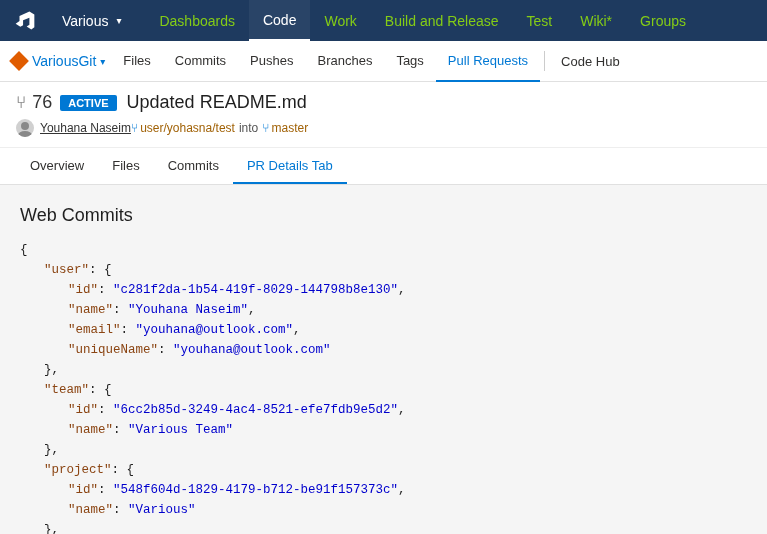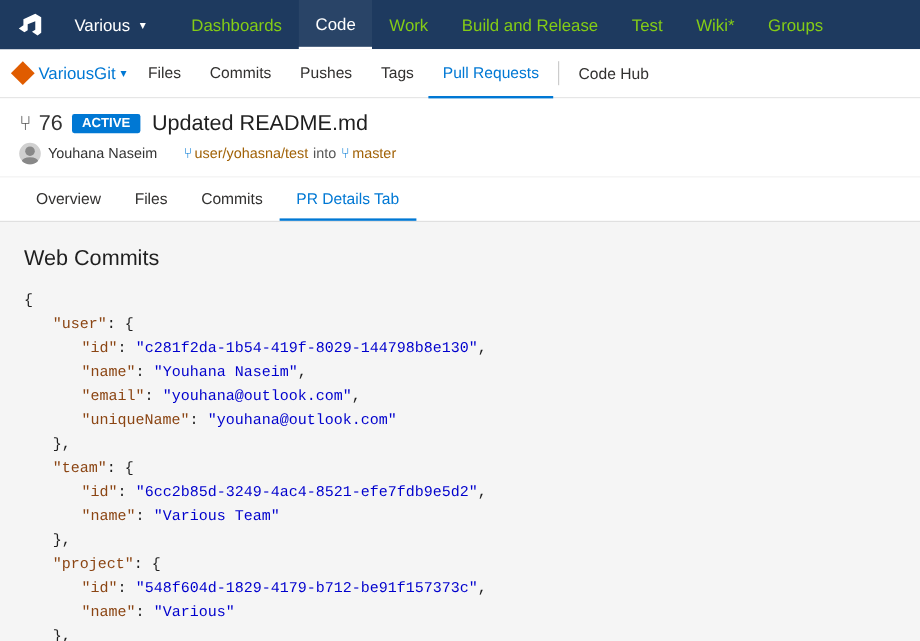--- a/index.html
+++ b/index.html
@@ -158,21 +158,21 @@
       margin-bottom: 6px;
     }
     .pr-avatar {
       width: 18px; height: 18px;
       border-radius: 50%;
       background: #d0d0d0;
       margin-right: 6px;
       display: inline-block;
       overflow: hidden;
     }
-    .pr-author-name { color: #333; margin-right: 22px; }
+    .pr-author-name { color: #333; margin-right: 0; text-decoration: underline; }
     .pr-branch-link { color: #a16207; cursor: pointer; }
     .pr-into { color: #555; margin: 0 4px; }
 
     
     .pr-tabs {
       display: flex;
       align-items: center;
       border-bottom: 1px solid #e0e0e0;
       background: #fff;
       padding: 0 16px;
@@ -249,20 +249,21 @@
 <div class="sub-nav">
   <div class="repo-name">
     <span class="diamond"></span>
     <span>VariousGit</span>
     <span class="chevron-down">▾</span>
   </div>
   <div class="sub-nav-items">
     <a class="sub-nav-item">Files</a>
     <a class="sub-nav-item">Commits</a>
     <a class="sub-nav-item">Pushes</a>
+    <a class="sub-nav-item">Branches</a>
     <a class="sub-nav-item">Tags</a>
     <a class="sub-nav-item active">Pull Requests</a>
   </div>
   <div class="sub-nav-divider"></div>
   <span class="code-hub-item">Code Hub</span>
 </div>
 
 <div class="pr-header">
   <div class="pr-title-row">
     <span class="pr-icon" style="font-size:17px; color:#555;">⑂</span>

